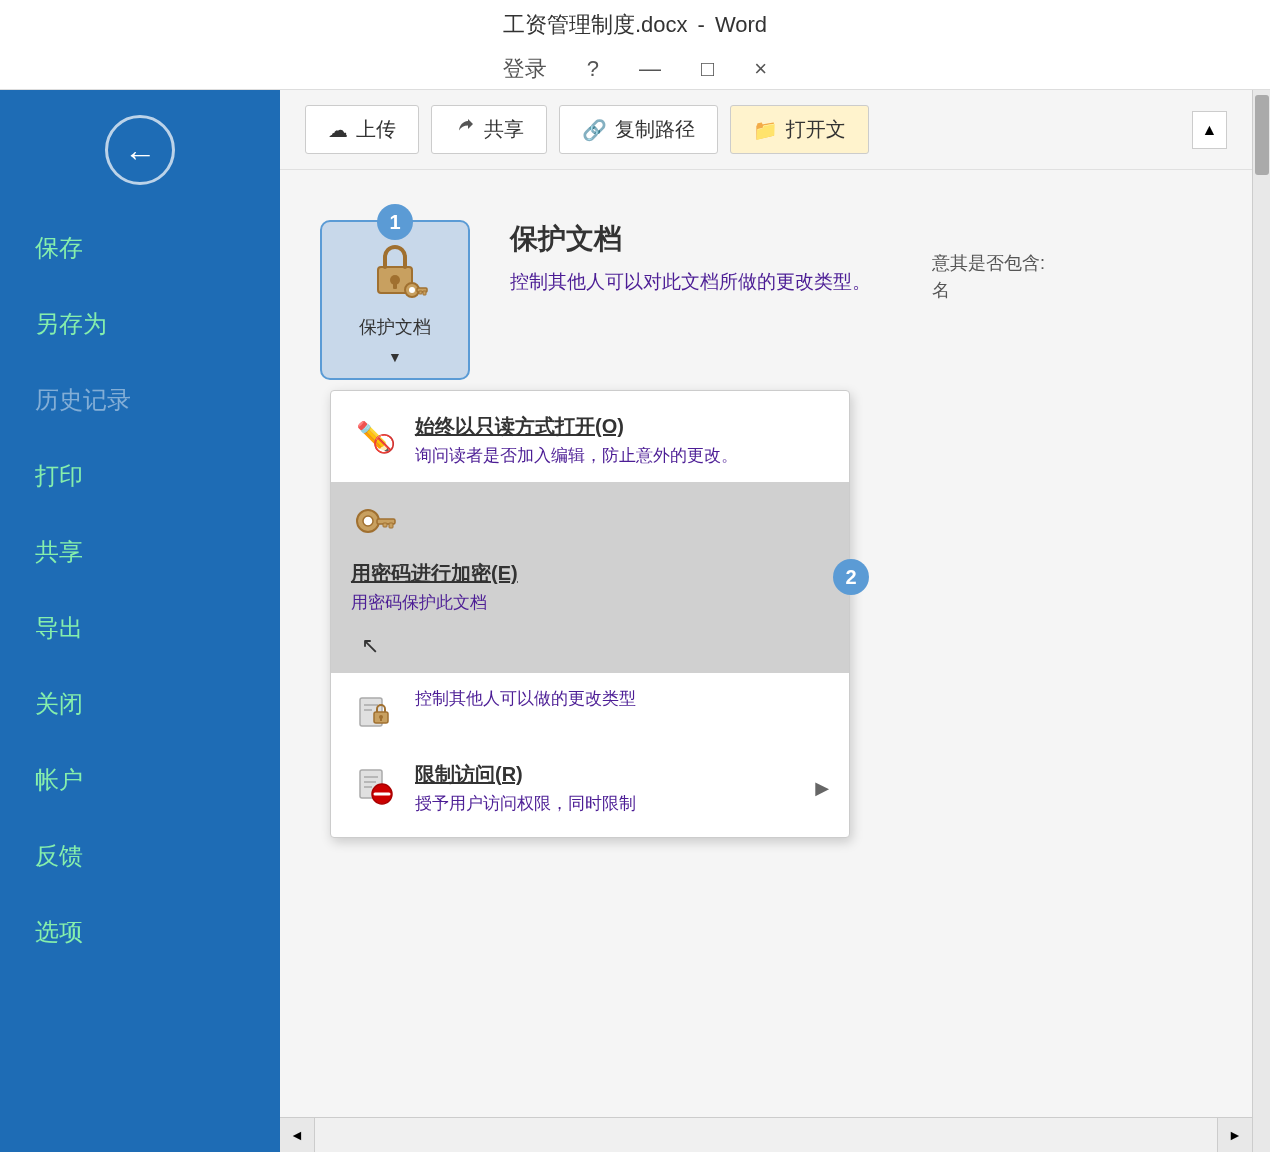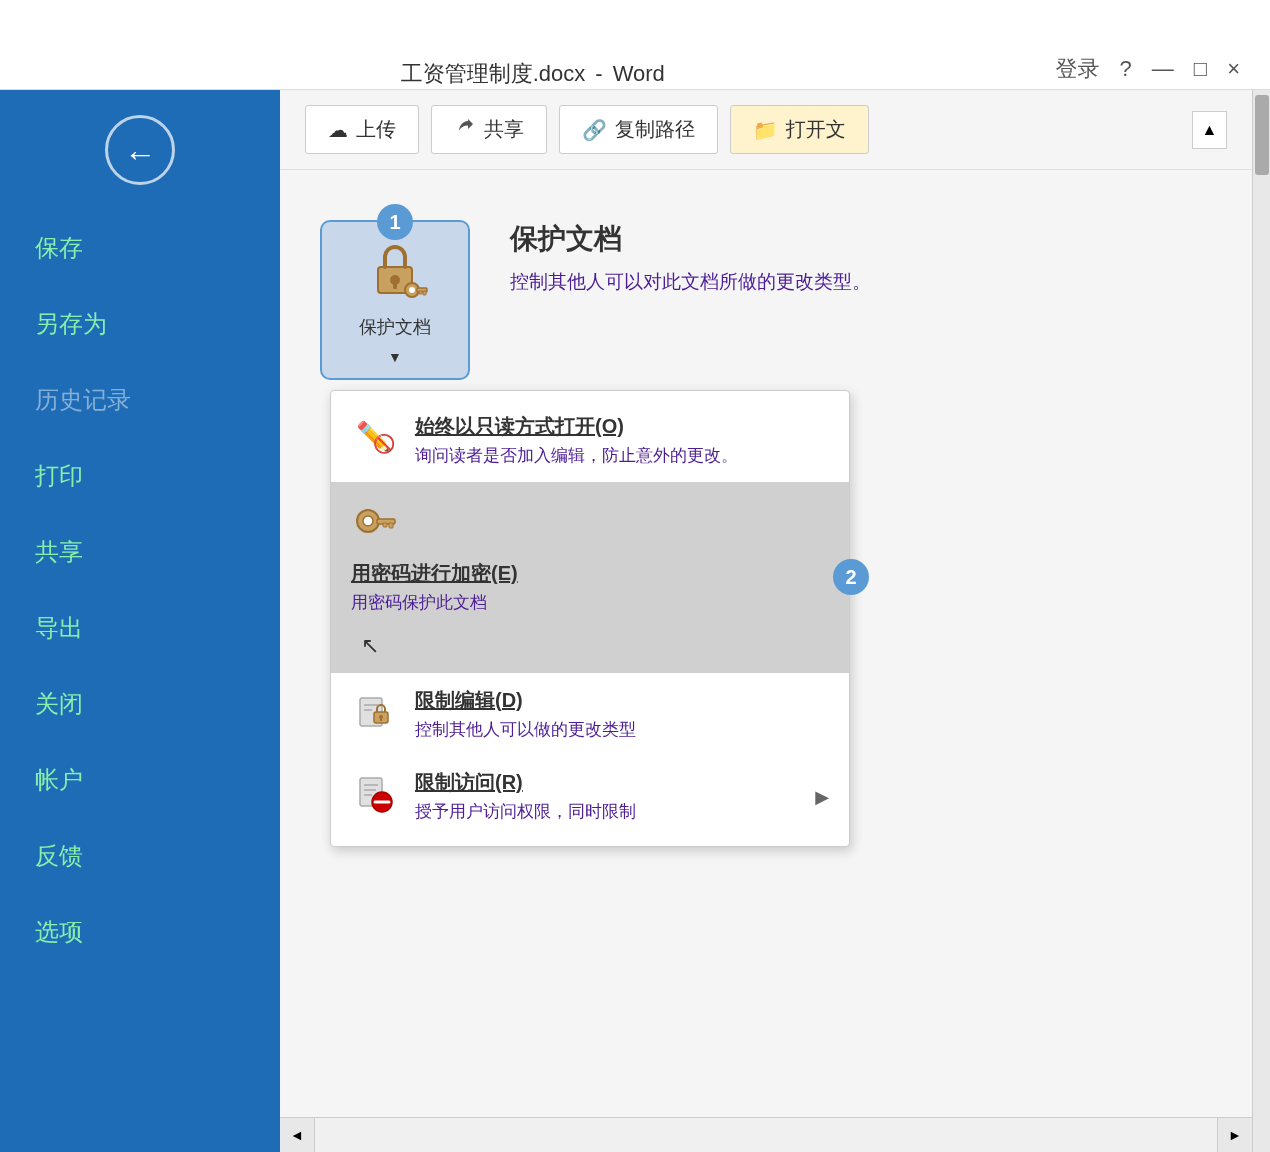--- a/index.html
+++ b/index.html
@@ -7,38 +7,40 @@
       width: 1270px;
       height: 1152px;
       font-family: 'Microsoft YaHei', SimHei, sans-serif;
       background: #f0f0f0;
       overflow: hidden;
     }
 
     
     .titlebar {
       display: flex;
-      align-items: flex-end;
+      align-items: center;
       background: #fff;
       height: 90px;
       padding: 0 20px;
       border-bottom: 1px solid #ddd;
+      flex-direction: column;
     }
     .titlebar-title {
       flex: 1;
       display: flex;
       align-items: center;
       justify-content: center;
       font-size: 22px;
       color: #333;
       gap: 10px;
     }
     .titlebar-controls {
       display: flex;
       align-items: center;
+      gap: 20px;
     }
     .titlebar-btn {
       font-size: 22px;
       color: #555;
       cursor: pointer;
       padding: 5px 10px;
       user-select: none;
     }
 
     
@@ -445,20 +447,24 @@
             <span style="font-size:14px;">▼</span>
           </div>
         </div>
 
         <div class="protect-info">
           <h2>保护文档</h2>
           <p>控制其他人可以对此文档所做的更改类型。</p>
         </div>
       </div>
 
+      <div class="right-info">
+        <p>意其是否包含:</p>
+        <p>名</p>
+      </div>
 
       <div class="dropdown-menu">
 
         <div class="menu-item">
           <div class="menu-icon">
             <span style="font-size:28px; position:relative; display:inline-block;">
               ✏️
               <span style="position:absolute; bottom:-2px; right:-4px; font-size:18px; color:#cc0000;">🚫</span>
             </span>
           </div>
@@ -492,21 +498,20 @@
               <rect x="8" y="10" width="22" height="28" rx="2" fill="#e0e0e0" stroke="#aaa" stroke-width="1.5"></rect>
               <line x1="12" y1="17" x2="26" y2="17" stroke="#aaa" stroke-width="1.5"></line>
               <line x1="12" y1="22" x2="20" y2="22" stroke="#aaa" stroke-width="1.5"></line>
               <rect x="22" y="24" width="14" height="11" rx="2" fill="#c8a060" stroke="#a07030" stroke-width="1.5"></rect>
               <path d="M25 24v-3a4 4 0 018 0v3" fill="none" stroke="#a07030" stroke-width="2"></path>
               <circle cx="29" cy="29" r="2" fill="#a07030"></circle>
               <rect x="28" y="30" width="2" height="3" fill="#a07030"></rect>
             </svg>
           </div>
           <div class="menu-text">
-            <div class="title">限制编辑(D)</div>
             <div class="desc">控制其他人可以做的更改类型</div>
           </div>
         </div>
 
         <div class="menu-item">
           <div class="menu-icon">
             <svg width="44" height="44" viewBox="0 0 44 44">
               <rect x="8" y="8" width="22" height="28" rx="2" fill="#e0e0e0" stroke="#aaa" stroke-width="1.5"></rect>
               <line x1="12" y1="15" x2="26" y2="15" stroke="#aaa" stroke-width="1.5"></line>
               <line x1="12" y1="20" x2="24" y2="20" stroke="#aaa" stroke-width="1.5"></line>

